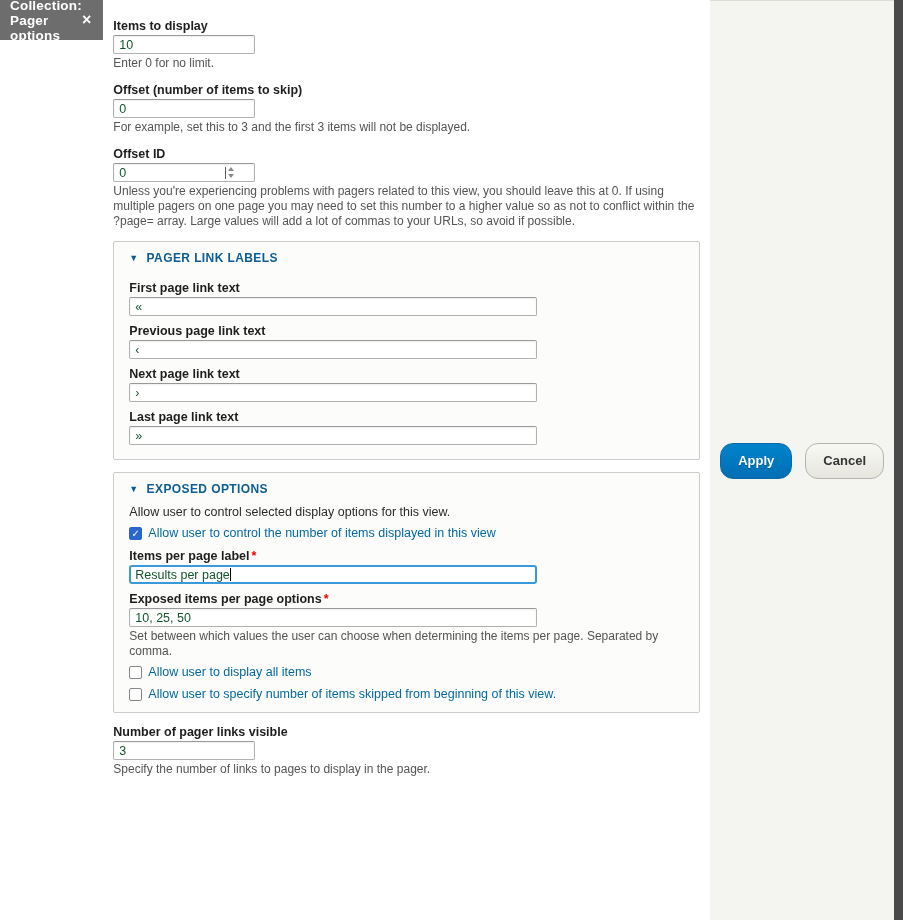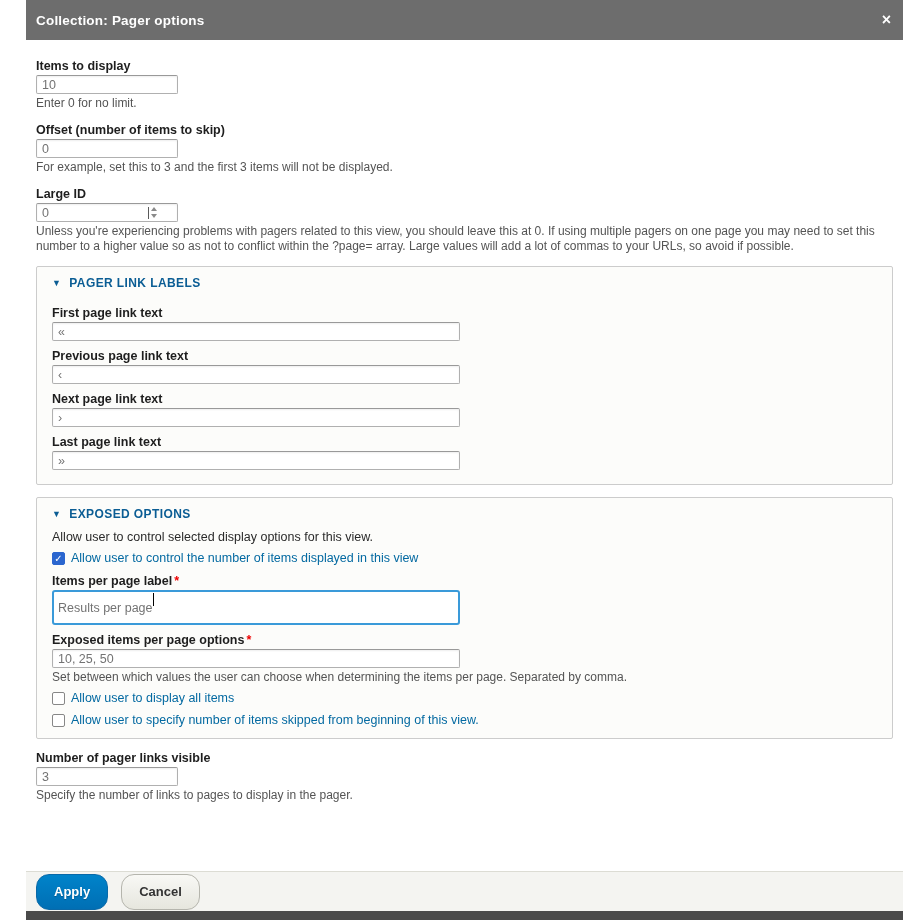--- a/index.html
+++ b/index.html
@@ -4,24 +4,23 @@
 <style>
   * { margin: 0; padding: 0; box-sizing: border-box; }
   html, body { width: 903px; }
   body {
     font-family: "Liberation Sans", "DejaVu Sans", sans-serif;
     background: #fff;
     color: #222;
   }
   .page {
     width: 903px; height: 920px;
-    display: flex; flex-direction: column;
+    display: flex; flex-direction: row;
     background: #fff;
     overflow: hidden;
-    padding-left: 26px;
   }
   
   .modal-header {
     height: 40px; flex: 0 0 40px;
     background: #6d6d6d;
     display: flex; align-items: center; justify-content: space-between;
     padding: 0 12px 0 10px;
   }
   .modal-title {
     color: #fff; font-weight: bold; font-size: 13.5px; letter-spacing: .2px;
@@ -47,21 +46,21 @@
   .req { color: #ee0000; font-weight: bold; padding-left: 2px; }
   input.txt {
     display: block;
     height: 19px;
     border: 1px solid #b0b0b0; border-top-color: #999;
     border-radius: 2px;
     background: #fff;
     box-shadow: inset 0 1px 2px rgba(0,0,0,.07);
     padding: 1px 5px;
     font-family: "Liberation Sans", "DejaVu Sans", sans-serif;
-    font-size: 12.5px; color: #737373;
+    font-size: 12.5px; color: #14532d;
     outline: none;
   }
   input.small { width: 142px; }
   input.wide  { width: 408px; }
   .input-wrap { position: relative; width: 142px; }
   .spinner {
     position: absolute; left: 112px; top: 3px;
     width: 9px; height: 13px;
     display: flex; align-items: center; gap: 2px;
     cursor: pointer;
@@ -110,21 +109,21 @@
     display: inline-flex; align-items: center; justify-content: center;
   }
   .checkbox.checked {
     background: #2b66cf; border-color: #2b66cf;
     color: #fff; font-size: 10px; font-weight: bold; line-height: 11px;
   }
   .check-label { font-size: 12.5px; color: #0369a1; line-height: 15px; }
   
   input.focused {
     border: 2px solid #3a9ad9; border-radius: 3px;
-    box-shadow: none; padding: 0 4px; height: 35px;
+    box-shadow: none; padding: 0 4px; height: 19px;
   }
   .focus-wrap { position: relative; width: 408px; }
   .caret {
     position: absolute; top: 3px; left: 101px;
     width: 1px; height: 13px; background: #000;
   }
   
   .modal-footer {
     flex: 0 0 40px;
     background: #f4f4f1;
@@ -168,21 +167,21 @@
       <div class="description">Enter 0 for no limit.</div>
     </div>
 
     <div class="form-item">
       <label>Offset (number of items to skip)</label>
       <input class="txt small" type="text" value="0" style="">
       <div class="description">For example, set this to 3 and the first 3 items will not be displayed.</div>
     </div>
 
     <div class="form-item">
-      <label>Large ID</label>
+      <label>Offset ID</label>
       <div class="input-wrap">
         <input class="txt small" type="text" value="0" style="">
         <span class="spinner">
           <span class="bar"></span>
           <span class="arrows">
               <span class="up"></span>
               <span class="down"></span>
             </span>
         </span>
       </div>

